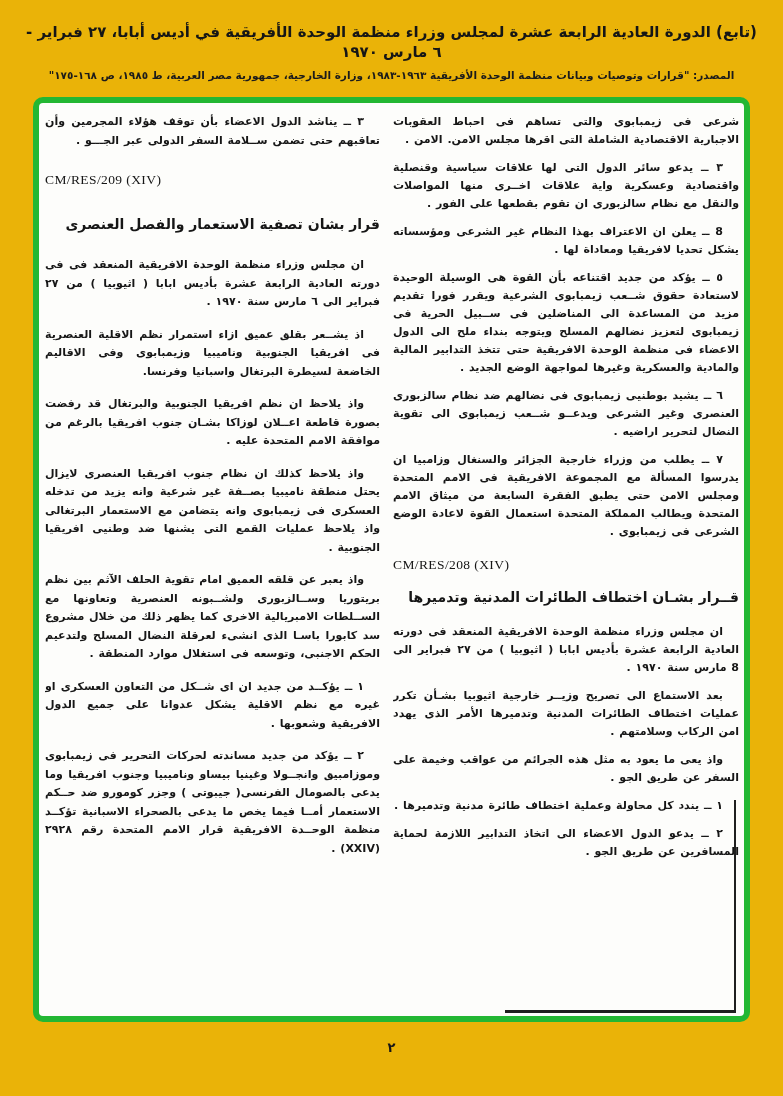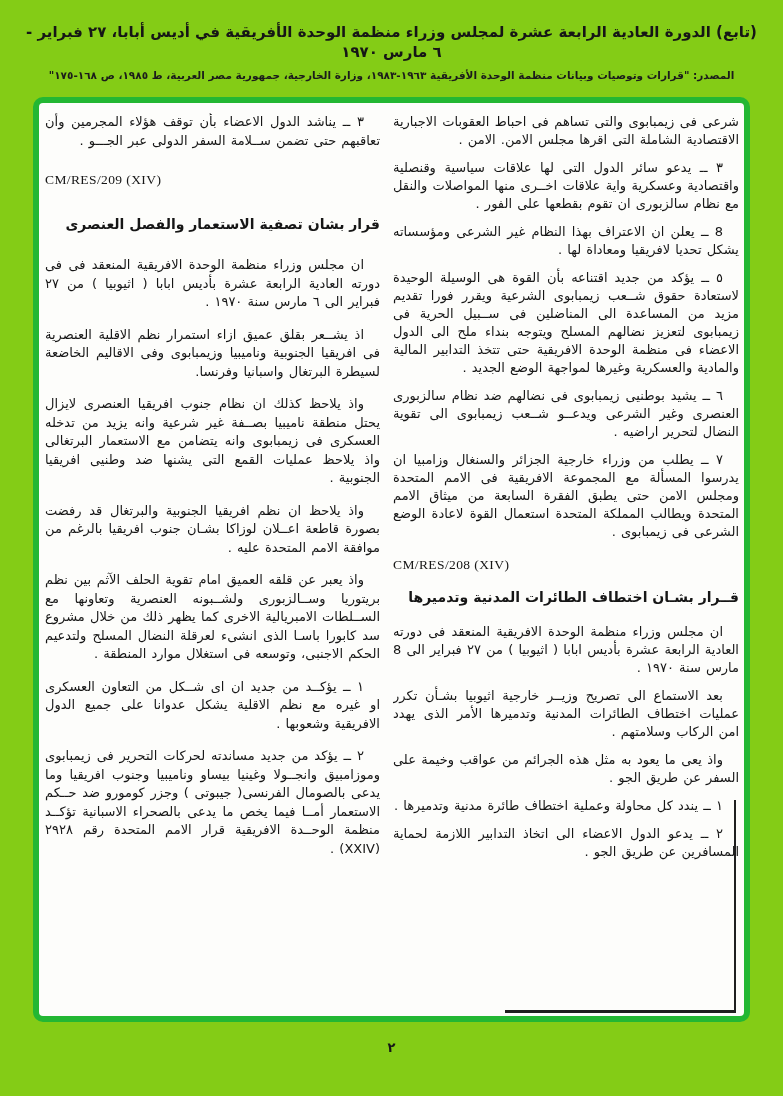--- a/index.html
+++ b/index.html
@@ -1,20 +1,20 @@
 <!DOCTYPE html>
 <html lang="ar"><head>
 <meta charset="utf-8">
 <style>
   html,body { margin:0; padding:0; }
   body { background:#ffffff; }
   .page {
     position:relative;
     width:783px; height:1096px;
-    background:#84cc16;
+    background:#eab308;
     color:#161616;
     font-family:"DejaVu Sans", sans-serif;
     overflow:hidden;
   }
   
   .header {
     position:absolute; top:22px; left:26px; right:26px;
     direction:rtl; text-align:center;
   }
   .header-line1 {
@@ -42,26 +42,26 @@
     padding:10px 5px 0 6px;
     height:100%;
     box-sizing:border-box;
     overflow:hidden;
   }
   .col { overflow:hidden; }
   .col-right { width:346px; flex:none; }
   .col-left  { width:335px; flex:none; }
 
   p.body {
-    font-size:13px;
+    font-size:11px;
     line-height:18px;
     text-align:justify;
     margin:0 0 10px;
     text-indent:16px;
-    font-weight:400;
+    font-weight:700;
     word-spacing:1px;
   }
   p.body.noindent { text-indent:0; }
   .col-left p.body { line-height:18.5px; margin:0 0 14px; }
 
   p.ref {
     direction:ltr; text-align:left;
     font-family:"Liberation Serif", serif;
     font-size:13.5px; font-weight:normal;
     letter-spacing:0.4px;
@@ -124,22 +124,22 @@
         <p class="body">١ ــ يندد كل محاولة وعملية اختطاف طائرة مدنية وتدميرها .</p>
         <p class="body">٢ ــ يدعو الدول الاعضاء الى اتخاذ التدابير اللازمة لحماية المسافرين عن طريق الجو .</p>
       </div>
 
       <div class="col col-left">
         <p class="body">٣ ــ يناشد الدول الاعضاء بأن توقف هؤلاء المجرمين وأن تعاقبهم حتى تضمن ســلامة السفر الدولى عبر الجـــو .</p>
         <p class="ref">CM/RES/209 (XIV)</p>
         <h2 class="res-title">قرار بشان تصفية الاستعمار والفصل العنصرى</h2>
         <p class="body">ان مجلس وزراء منظمة الوحدة الافريقية المنعقد فى فى دورته العادية الرابعة عشرة بأديس ابابا ( اثيوبيا ) من ٢٧ فبراير الى ٦ مارس سنة ١٩٧٠ .</p>
         <p class="body">اذ يشــعر بقلق عميق ازاء استمرار نظم الاقلية العنصرية فى افريقيا الجنوبية وناميبيا وزيمبابوى وفى الاقاليم الخاضعة لسيطرة البرتغال واسبانيا وفرنسا.</p>
+        <p class="body">واذ يلاحظ ان نظم افريقيا الجنوبية والبرتغال قد رفضت بصورة قاطعة اعــلان لوزاكا بشـان جنوب افريقيا بالرغم من موافقة الامم المتحدة عليه .</p>
         <p class="body">واذ يلاحظ كذلك ان نظام جنوب افريقيا العنصرى لايزال يحتل منطقة ناميبيا بصــفة غير شرعية وانه يزيد من تدخله العسكرى فى زيمبابوى وانه يتضامن مع الاستعمار البرتغالى واذ يلاحظ عمليات القمع التى يشنها ضد وطنيى افريقيا الجنوبية .</p>
-        <p class="body">واذ يلاحظ ان نظم افريقيا الجنوبية والبرتغال قد رفضت بصورة قاطعة اعــلان لوزاكا بشـان جنوب افريقيا بالرغم من موافقة الامم المتحدة عليه .</p>
         <p class="body">واذ يعبر عن قلقه العميق امام تقوية الحلف الآثم بين نظم بريتوريا وســالزبورى ولشــبونه العنصرية وتعاونها مع الســلطات الامبريالية الاخرى كما يظهر ذلك من خلال مشروع سد كابورا باسـا الذى انشىء لعرقلة النضال المسلح ولتدعيم الحكم الاجنبى، وتوسعه فى استغلال موارد المنطقة .</p>
         <p class="body">١ ــ يؤكــد من جديد ان اى شــكل من التعاون العسكرى او غيره مع نظم الاقلية يشكل عدوانا على جميع الدول الافريقية وشعوبها .</p>
         <p class="body">٢ ــ يؤكد من جديد مساندته لحركات التحرير فى زيمبابوى وموزامبيق وانجــولا وغينيا بيساو وناميبيا وجنوب افريقيا وما يدعى بالصومال الفرنسى( جيبوتى ) وجزر كومورو ضد حــكم الاستعمار أمــا فيما يخص ما يدعى بالصحراء الاسبانية تؤكــد منظمة الوحــدة الافريقية قرار الامم المتحدة رقم ٢٩٢٨ (XXIV) .</p>
       </div>
 
     </div>
   </div>
 
   <div class="scan-edge-v"></div>
   <div class="scan-edge-h"></div>

